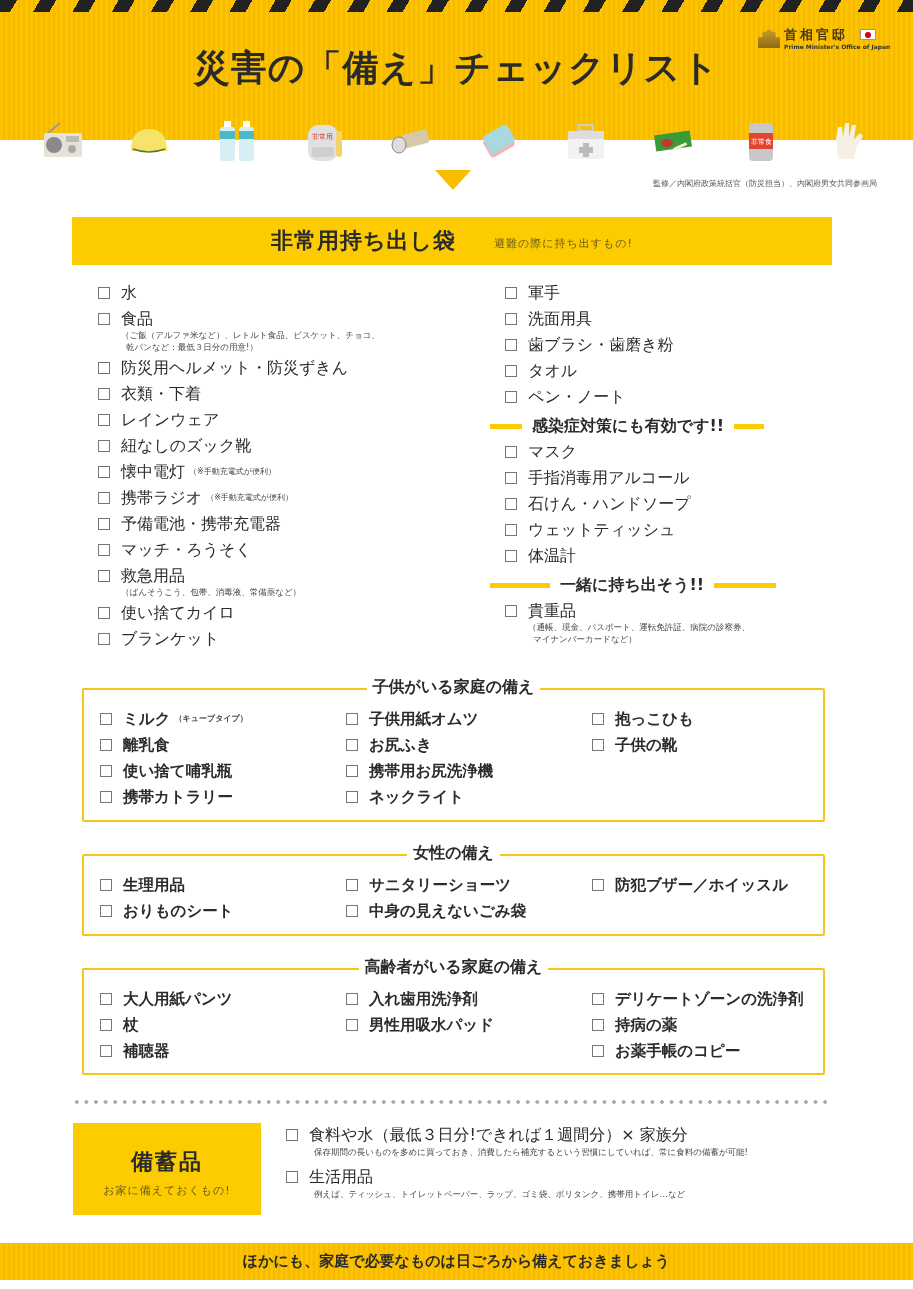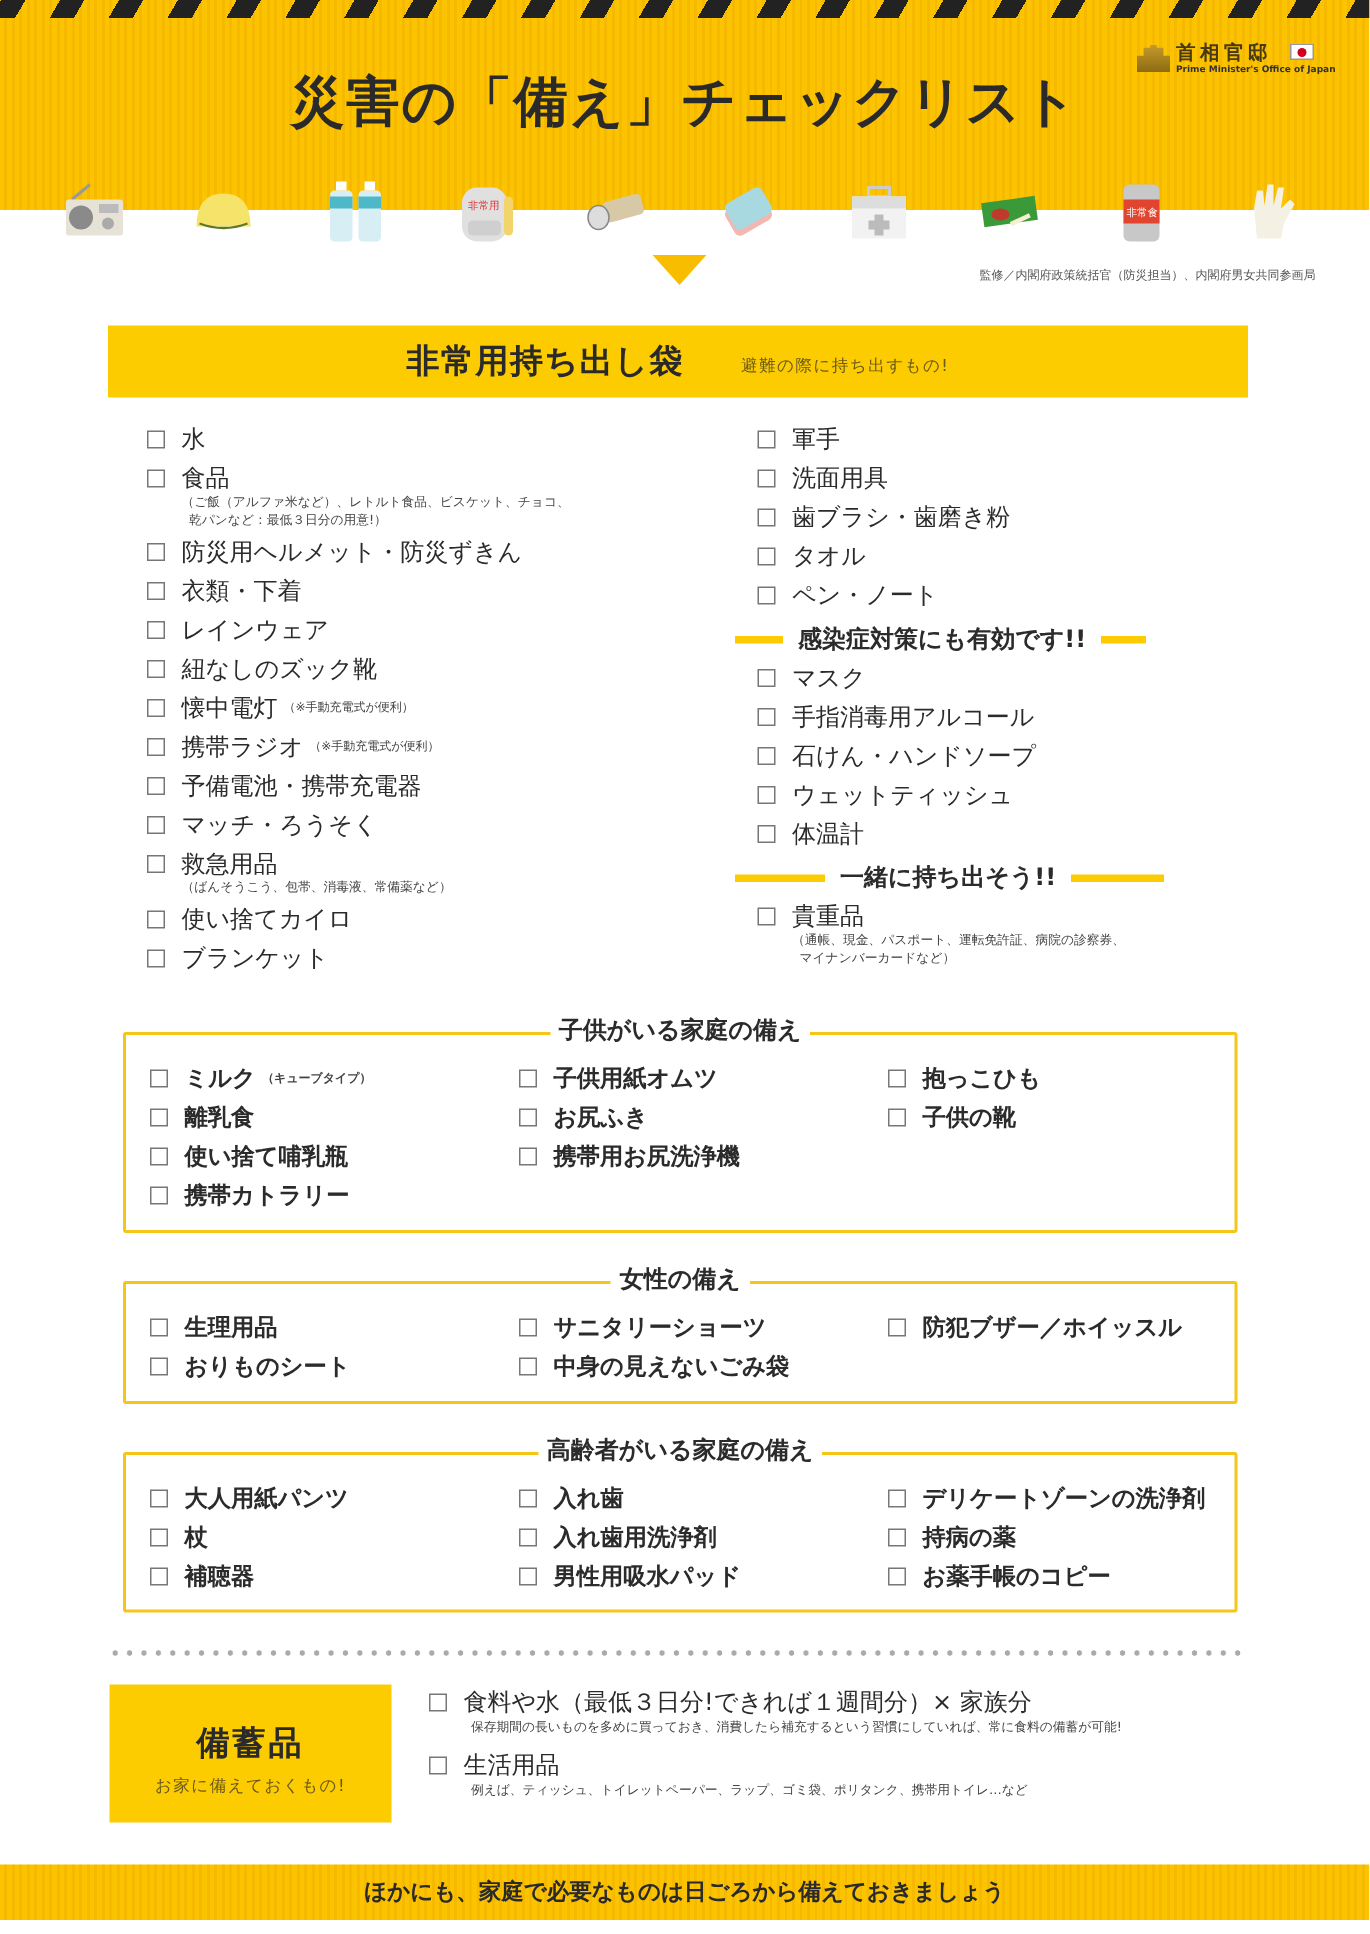--- a/index.html
+++ b/index.html
@@ -302,20 +302,24 @@
           <span>子供用紙オムツ</span>
         </div>
       <div class="item">
           <span class="cb"></span>
           <span>お尻ふき</span>
         </div>
       <div class="item">
           <span class="cb"></span>
           <span>携帯用お尻洗浄機</span>
         </div>
+      <div class="item">
+          <span class="cb"></span>
+          <span>ネックライト</span>
+        </div>
     </div>
     <div>
       <div class="item">
           <span class="cb"></span>
           <span>抱っこひも</span>
         </div>
       <div class="item">
           <span class="cb"></span>
           <span>子供の靴</span>
         </div>
@@ -366,24 +370,20 @@
       <div class="item">
           <span class="cb"></span>
           <span>杖</span>
         </div>
       <div class="item">
           <span class="cb"></span>
           <span>補聴器</span>
         </div>
     </div>
     <div>
-      <div class="item">
-          <span class="cb"></span>
-          <span>入れ歯</span>
-        </div>
       <div class="item">
           <span class="cb"></span>
           <span>入れ歯用洗浄剤</span>
         </div>
       <div class="item">
           <span class="cb"></span>
           <span>男性用吸水パッド</span>
         </div>
     </div>
     <div>

